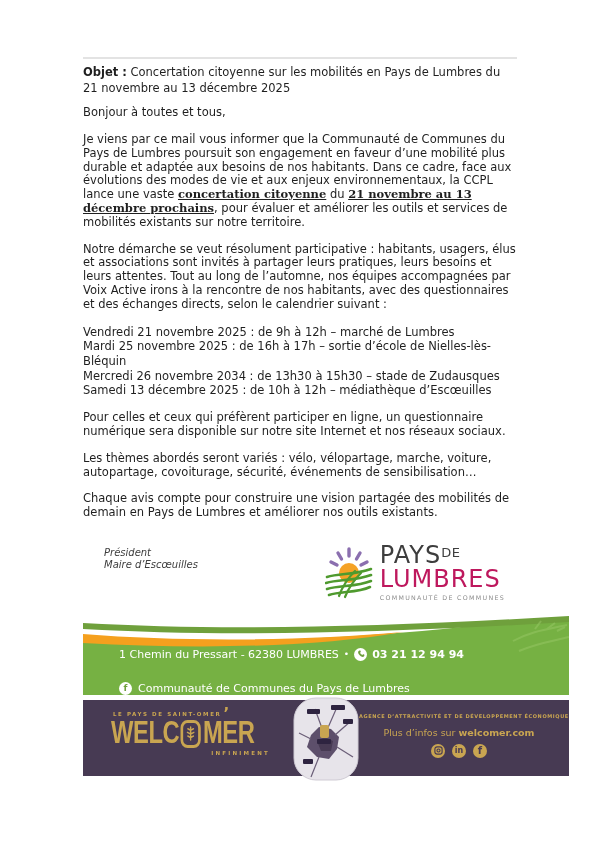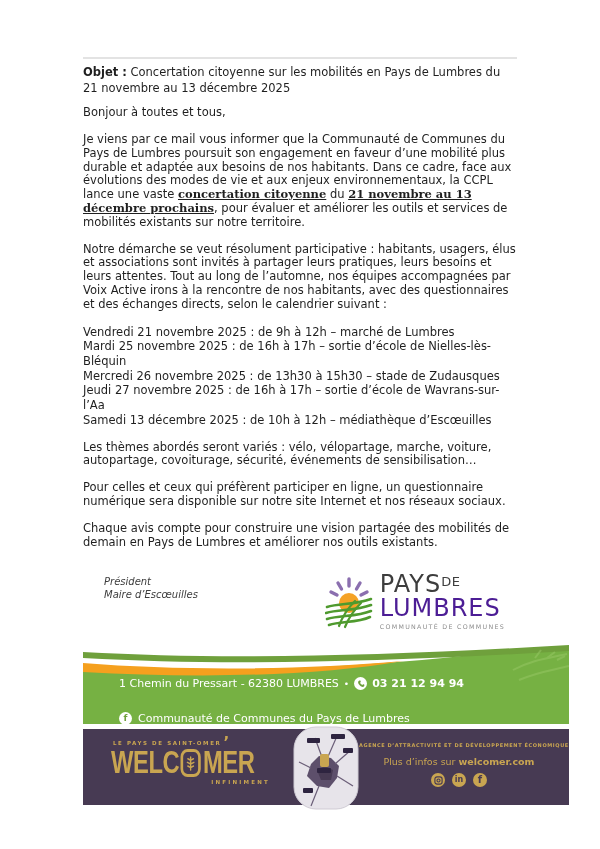--- a/index.html
+++ b/index.html
@@ -19,21 +19,21 @@
   .schedule div { line-height:1.28; }
 
   
   .sig-row { display:flex; justify-content:space-between; align-items:flex-start; margin-top:22px; }
   .sig-left { padding-left:21px; }
   .sig-name { font-size:17px; font-weight:bold; letter-spacing:.3px; color:#141414; }
   .sig-title { font-style:italic; font-size:10px; color:#3c3c3c; line-height:1.25; margin-top:5px; }
   .cc-logo { display:flex; align-items:center; gap:7px; margin-right:12px; margin-top:2px; }
   .cc-logo-text .l1 { font-size:24px; color:#3d3d3d; letter-spacing:1px; line-height:.95; }
   .cc-logo-text .l1 .de { font-size:13px; vertical-align:6px; letter-spacing:.5px; }
-  .cc-logo-text .l2 { font-size:24px; color:#4c1d95; letter-spacing:1px; line-height:1; }
+  .cc-logo-text .l2 { font-size:24px; color:#be185d; letter-spacing:1px; line-height:1; }
   .cc-logo-text .l3 { font-size:6.3px; color:#8d8d8d; letter-spacing:1.3px; margin-top:3px; }
 
   
   .banner { position:relative; width:486px; height:80px; margin:14px 0 0 57px; }
   .banner svg.bg { position:absolute; inset:0; }
   .banner .row1 { position:absolute; top:33px; left:36px; color:#fff; font-size:11px; display:flex; align-items:center; gap:5px; white-space:nowrap; }
   .banner .row2 { position:absolute; top:53px; left:36px; right:15px; color:#fff; font-size:11px; display:flex; align-items:center; gap:6px; }
   .banner .site { margin-left:auto; font-weight:bold; font-size:12px;margin-top:28px; }
   .dot-sep { font-size:9px; }
   .circle-ic { display:inline-flex; align-items:center; justify-content:center;
@@ -72,27 +72,26 @@
 
     <p>Bonjour à toutes et tous,</p>
 
     <p><span>Je viens par ce mail vous informer que la Communauté de Communes du Pays de Lumbres poursuit son engagement en faveur d’une mobilité plus durable et adaptée aux besoins de nos habitants. Dans ce cadre, face aux évolutions des modes de vie et aux enjeux environnementaux, la CCPL lance une vaste </span><span class="bserif u">concertation citoyenne</span><span> du </span><span class="bserif u">21 novembre au 13 décembre prochains</span><span>, pour évaluer et améliorer les outils et services de mobilités existants sur notre territoire.</span></p>
 
     <p>Notre démarche se veut résolument participative : habitants, usagers, élus et associations sont invités à partager leurs pratiques, leurs besoins et leurs attentes. Tout au long de l’automne, nos équipes accompagnées par Voix Active irons à la rencontre de nos habitants, avec des questionnaires et des échanges directs, selon le calendrier suivant :</p>
 
     <div class="schedule">
       <div>Vendredi 21 novembre 2025 : de 9h à 12h – marché de Lumbres</div>
       <div>Mardi 25 novembre 2025 : de 16h à 17h – sortie d’école de Nielles-lès-Bléquin</div>
-      <div>Mercredi 26 novembre 2025 : de 13h30 à 15h30 – stade de Zudausques</div>
-      <div>Jeudi 27 novembre 2025 : de 16h à 17h – sortie d’école de Wavrans-sur-l’Aa</div>
+      <div>Mercredi 26 novembre 2034 : de 13h30 à 15h30 – stade de Zudausques</div>
       <div>Samedi 13 décembre 2025 : de 10h à 12h – médiathèque d’Escœuilles</div>
     </div>
 
+    <p>Pour celles et ceux qui préfèrent participer en ligne, un questionnaire numérique sera disponible sur notre site Internet et nos réseaux sociaux.</p>
     <p>Les thèmes abordés seront variés : vélo, vélopartage, marche, voiture, autopartage, covoiturage, sécurité, événements de sensibilisation…</p>
-    <p>Pour celles et ceux qui préfèrent participer en ligne, un questionnaire numérique sera disponible sur notre site Internet et nos réseaux sociaux.</p>
     <p>Chaque avis compte pour construire une vision partagée des mobilités de demain en Pays de Lumbres et améliorer nos outils existants.</p>
 
     <div class="sig-row">
       <div class="sig-left">
         <div class="sig-title">
           <div>Président</div>
           <div>Maire d’Escœuilles</div>
         </div>
       </div>
 

